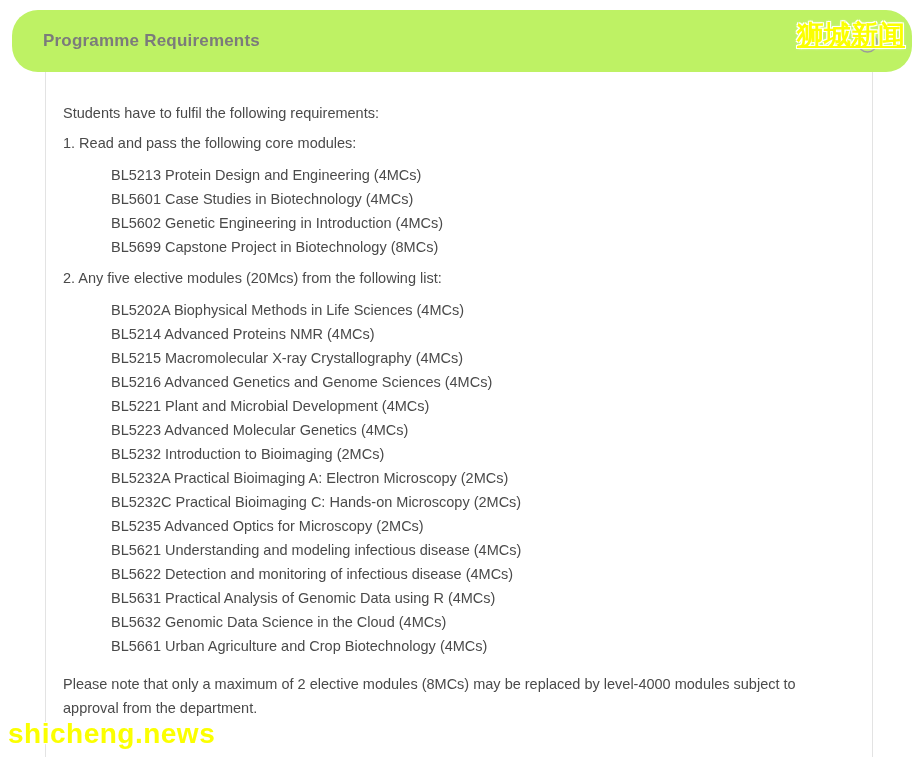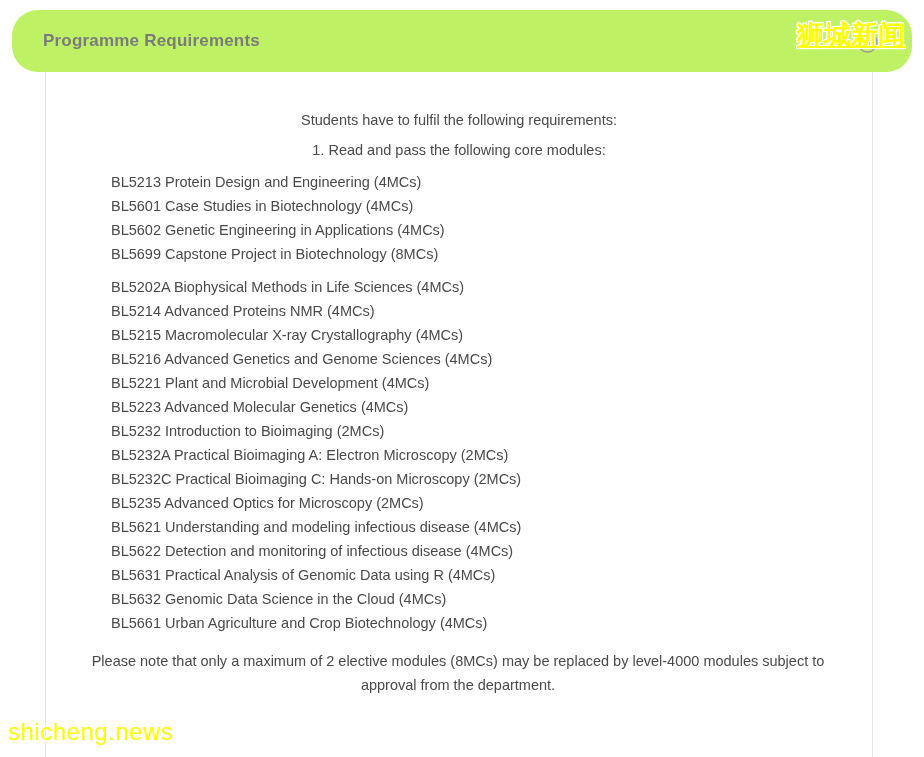--- a/index.html
+++ b/index.html
@@ -55,23 +55,22 @@
     box-sizing: border-box;
     background: #ffffff;
     border-left: 1px solid #e3e3e3;
     border-right: 1px solid #e3e3e3;
     padding: 31px 17px 0 17px;
     color: #4a4a4a;
     font-size: 14.5px;
     z-index: 1;
   }
   .content-panel p {
-    margin: 7px 0 10px 0;
+    margin: 0 0 10px 0;
     line-height: 20px;
-    text-align: center;
   }
   .module-list {
     margin: 9px 0 9px 48px;
     line-height: 24px;
   }
   .module-line { white-space: nowrap; }
   .note-text {
     margin-top: 14px !important;
     line-height: 24px !important;
     max-width: 790px;
@@ -92,22 +91,22 @@
   .watermark-top-right {
     top: 17px;
     left: 797px;
     font-size: 27px;
     font-weight: bold;
     text-decoration: underline;
   }
   .watermark-bottom-left {
     top: 718px;
     left: 8px;
-    font-size: 24px;
-    font-weight: normal;
+    font-size: 28px;
+    font-weight: bold;
     letter-spacing: 0.5px;
   }
 </style>
 </head>
 <body>
 
 <div class="accordion-header">
   <span class="accordion-title">Programme Requirements</span>
   <span class="accordion-toggle">
     <svg width="21" height="21" viewBox="0 0 21 21">
@@ -117,24 +116,25 @@
   </span>
 </div>
 
 <div class="content-panel">
   <p>Students have to fulfil the following requirements:</p>
   <p>1. Read and pass the following core modules:</p>
 
   <div class="module-list">
     <div class="module-line">BL5213 Protein Design and Engineering (4MCs)</div>
     <div class="module-line">BL5601 Case Studies in Biotechnology (4MCs)</div>
-    <div class="module-line">BL5602 Genetic Engineering in Applications (4MCs)</div>
+    <div class="module-line">BL5602 Genetic Engineering in Introduction (4MCs)</div>
     <div class="module-line">BL5699 Capstone Project in Biotechnology (8MCs)</div>
   </div>
 
+  <p>2. Any five elective modules (20Mcs) from the following list:</p>
 
   <div class="module-list">
     <div class="module-line">BL5202A Biophysical Methods in Life Sciences (4MCs)</div>
     <div class="module-line">BL5214 Advanced Proteins NMR (4MCs)</div>
     <div class="module-line">BL5215 Macromolecular X-ray Crystallography (4MCs)</div>
     <div class="module-line">BL5216 Advanced Genetics and Genome Sciences (4MCs)</div>
     <div class="module-line">BL5221 Plant and Microbial Development (4MCs)</div>
     <div class="module-line">BL5223 Advanced Molecular Genetics (4MCs)</div>
     <div class="module-line">BL5232 Introduction to Bioimaging (2MCs)</div>
     <div class="module-line">BL5232A Practical Bioimaging A: Electron Microscopy (2MCs)</div>

